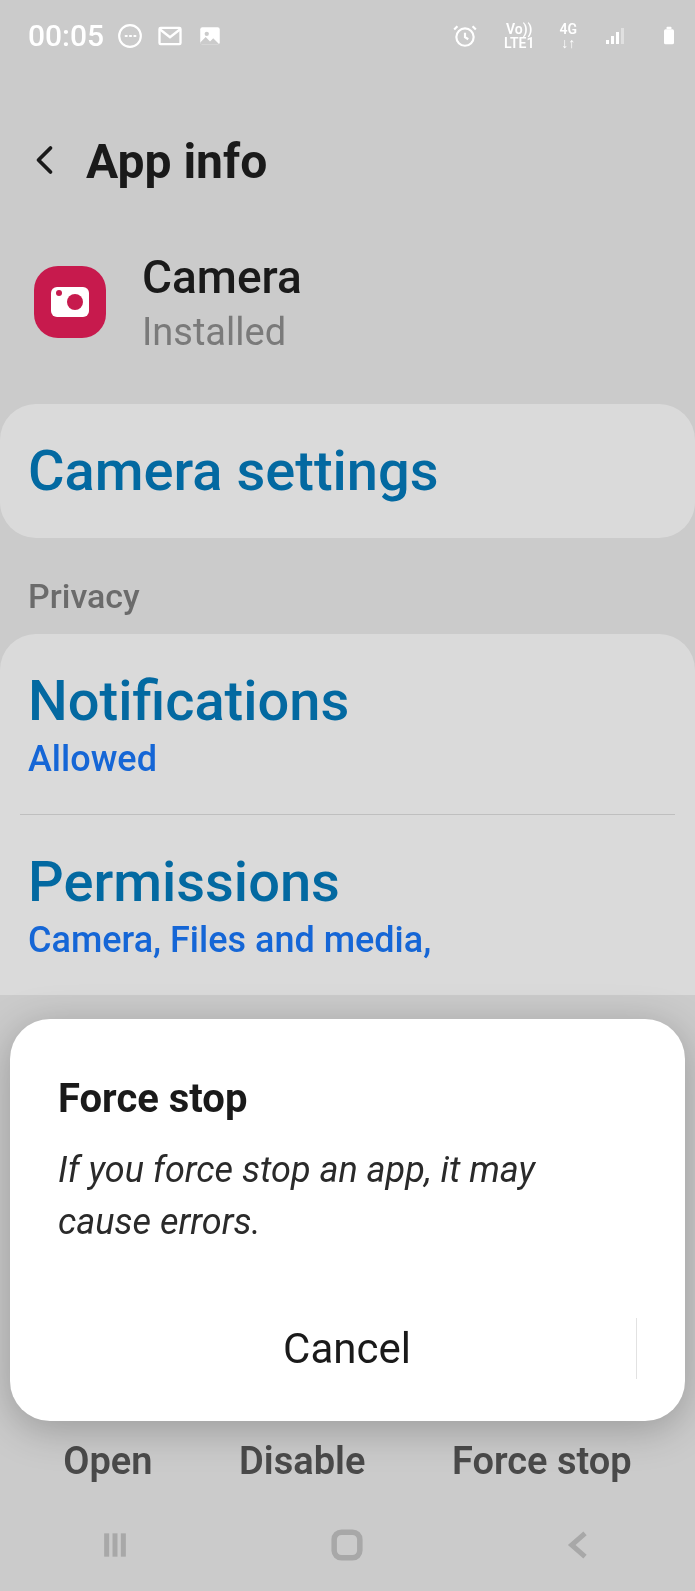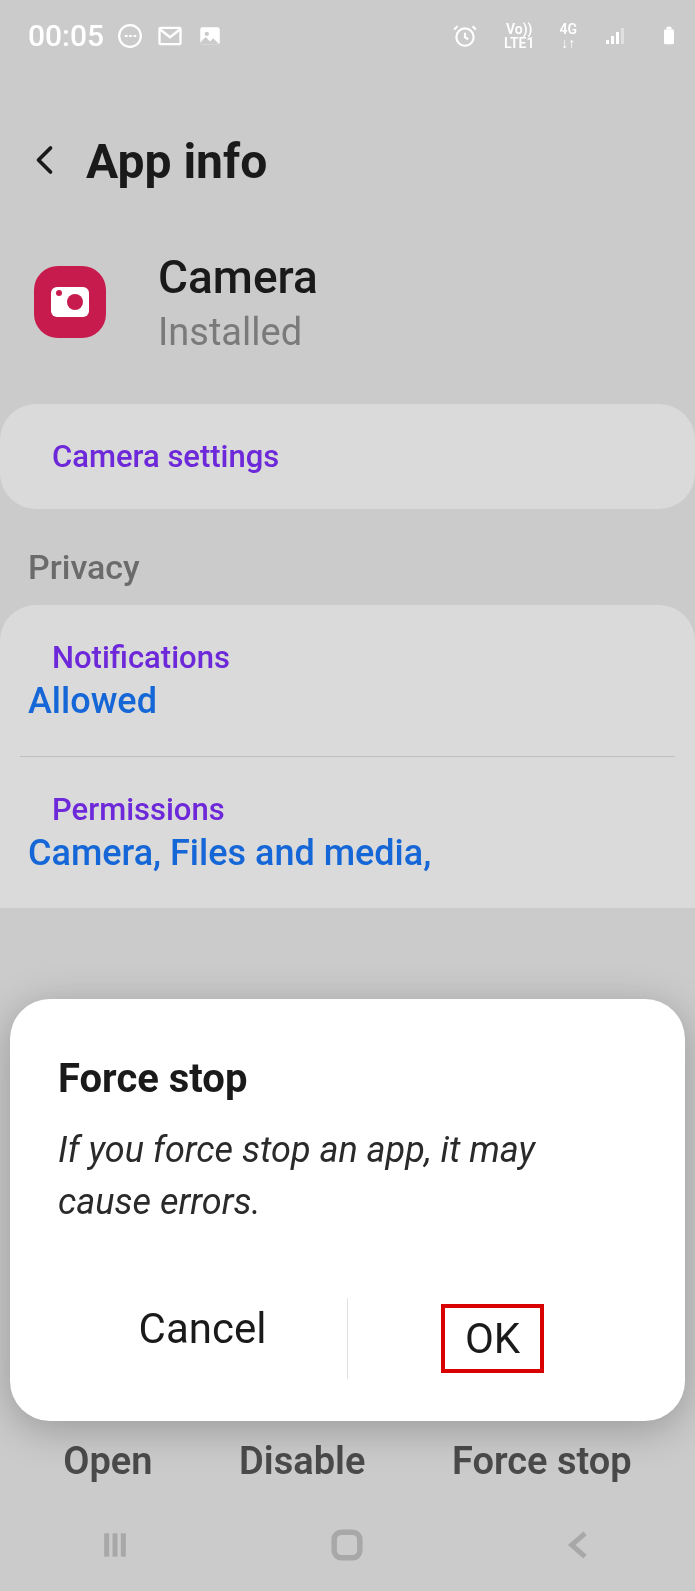--- a/index.html
+++ b/index.html
@@ -9,33 +9,33 @@
   .status-left { display: flex; align-items: center; gap: 12px; }
   .status-right { display: flex; align-items: center; gap: 25px; justify-content: flex-end; }
   .status-icon { width: 28px; height: 28px; display: inline-flex; align-items: center; justify-content: center; }
   .status-text-small { font-size: 14px; line-height: 1; font-weight: 600; }
   .status-col { display: flex; flex-direction: column; align-items: center; }
 
   .page-title-row { display: flex; align-items: center; padding: 70px 28px 40px 28px; gap: 22px; }
   .page-title-row .back svg { width: 36px; height: 36px; }
   .page-title { font-size: 48px; font-weight: 700; color: #1a1a1a; }
 
-  .app-row { display: flex; align-items: center; gap: 52px; padding: 20px 34px 50px 34px; }
+  .app-row { display: flex; align-items: center; gap: 36px; padding: 20px 34px 50px 34px; }
   .app-icon { width: 72px; height: 72px; border-radius: 24px; background: #c71a4d; display: flex; align-items: center; justify-content: center; }
   .app-icon-inner { width: 38px; height: 30px; background: #fff; border-radius: 6px; position: relative; }
   .app-icon-inner::before { content:""; position:absolute; right:6px; top:7px; width:16px; height:16px; background:#c71a4d; border-radius:50%; }
   .app-icon-inner::after { content:""; position:absolute; left:5px; top:3px; width:6px; height:6px; background:#c71a4d; border-radius:50%; }
   .app-name-col { display:flex; flex-direction:column; gap:6px; }
   .app-name { font-size: 46px; font-weight: 500; color: #1a1a1a; }
   .app-status { font-size: 38px; color: #7a7a7a; }
 
   .list-item { background: rgba(255,255,255,0.30); padding: 34px 28px; border-radius: 0; }
   .list-item.single { border-radius: 36px; margin-bottom: 10px; }
   .list-item.top { border-top-left-radius: 36px; border-top-right-radius: 36px; }
-  .item-title { font-size: 31px; font-weight: 500; color: #6d28d9; margin-left: 24px; }
+  .item-title { font-size: 56px; font-weight: 500; color: #0369a1; }
   .item-sub { font-size: 36px; color: #1566d6; margin-top: 4px; font-weight: 500; }
 
   .section-label { padding: 28px 28px 18px 28px; font-size: 34px; color: #6b6b6b; font-weight: 500; }
   .divider { height:1px; background: rgba(0,0,0,0.12); margin: 0 20px; }
 
   .bottom-actions { position:absolute; bottom: 88px; left:0; right:0; display:flex; justify-content:space-around; padding: 20px 20px; color:#4a4a4a; font-size: 38px; font-weight: 600; }
 
   .nav-bar { position:absolute; bottom:0; left:0; right:0; height:88px; display:flex; justify-content:space-around; align-items:center; }
   .nav-bar svg { stroke:#a8a8a8; fill:none; stroke-width:3; }
 
@@ -167,17 +167,14 @@
       </svg>
   </span>
 </div>
 
 <div class="dialog">
   <div class="dialog-title">Force stop</div>
   <div class="dialog-msg">If you force stop an app, it may cause errors.</div>
   <div class="dialog-actions">
     <div class="dialog-btn">Cancel</div>
     <div class="dialog-sep"></div>
-    <div class="dialog-btn">
-      <span class="ok-highlight">OK</span>
-    </div>
   </div>
 </div>
 
 </body></html>

